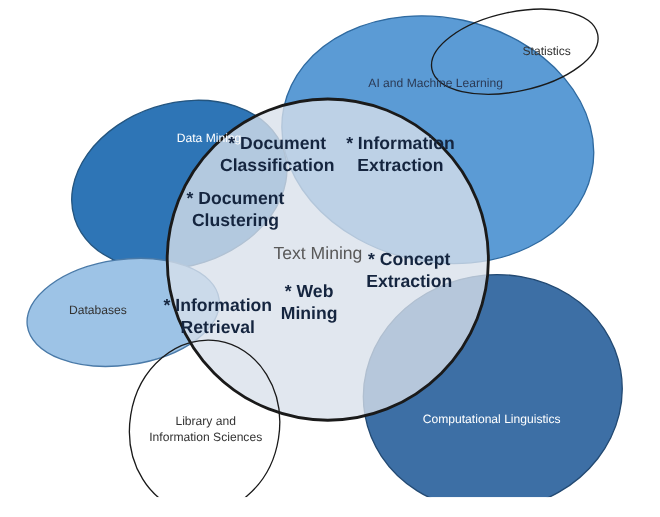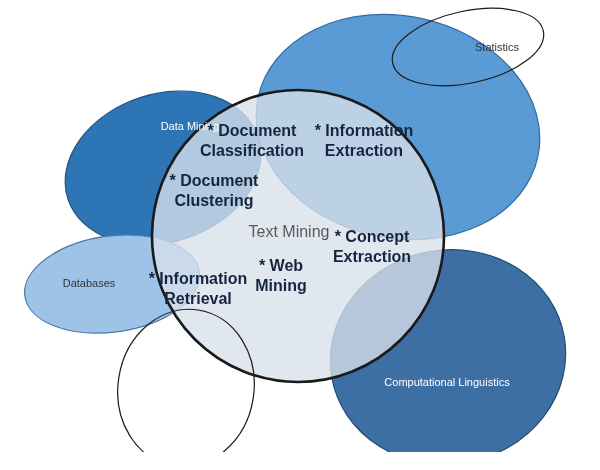--- a/index.html
+++ b/index.html
@@ -55,25 +55,28 @@
     <ellipse cx="468" cy="47" rx="77" ry="36" transform="rotate(-12 468 47)" fill="none" stroke-width="1.2" stroke="#1a1a1a"></ellipse>
 
     <circle cx="298" cy="236" r="146" fill-opacity="0.78" stroke-width="2.6" fill="#D9E0EA"></circle>
     <circle cx="298" cy="236" r="146" fill="none" stroke-width="2.6" stroke="#1a1a1a"></circle>
 
     <ellipse cx="186" cy="388" rx="68" ry="79" transform="rotate(9 186 388)" fill="none" stroke-width="1.2" stroke="#1a1a1a"></ellipse>
   </svg>
 
   <div class="lbl field-label" style="left:497px;top:47px;">Statistics</div>
 
+  <div class="lbl field-label on-blue" style="left:396px;top:76px;">AI and Machine Learning</div>
 
   <div class="lbl field-label on-dark" style="left:146px;top:126px;margin-left:44px;">Data Mining</div>
 
   <div class="lbl field-label" style="left:89px;top:283px;">Databases</div>
 
+  <div class="lbl field-label" style="left:187px;top:391px;">Library and
+Information Sciences</div>
 
   <div class="lbl field-label on-dark" style="left:447px;top:382px;">Computational Linguistics</div>
 
   <div class="lbl center-label" style="left:289px;top:232px;">Text Mining</div>
 
   <div class="lbl topic-label" style="left:252px;top:141px;">* Document
 Classification</div>
 
   <div class="lbl topic-label" style="left:364px;top:141px;">* Information
 Extraction</div>

